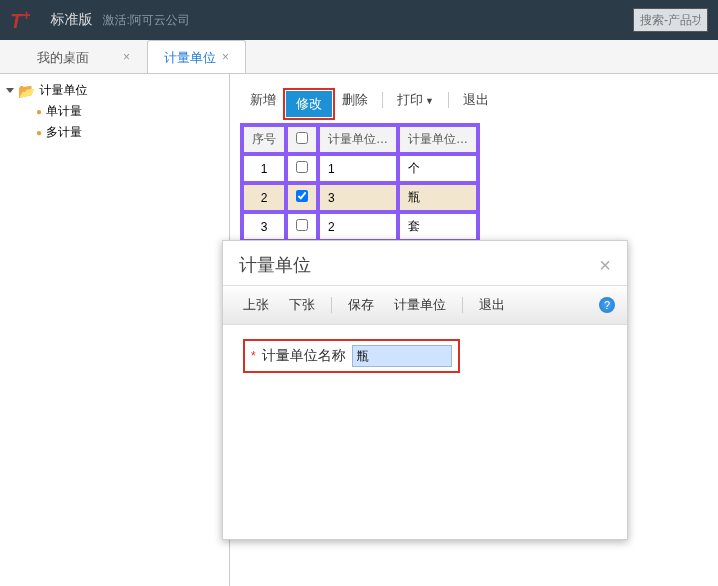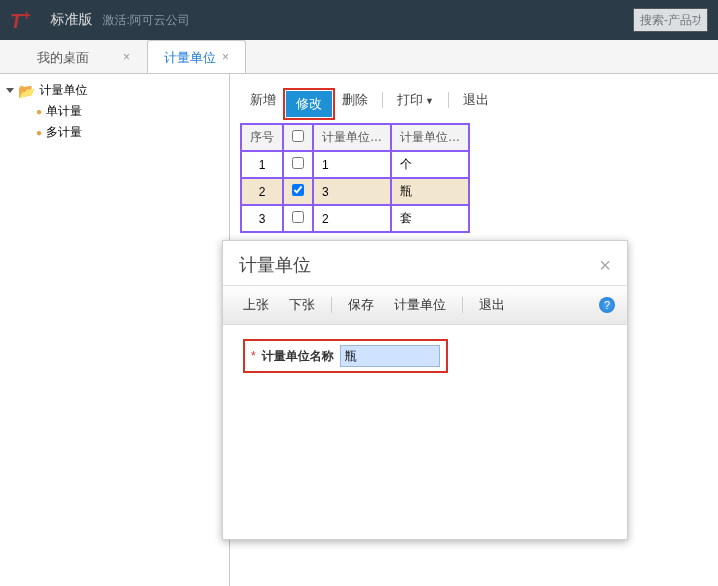--- a/index.html
+++ b/index.html
@@ -27,38 +27,38 @@
     .file-icon { color: #e6a23c; font-size: 10px; }
 
     .content { flex: 1; padding: 6px 10px; }
     .toolbar { display: flex; align-items: center; font-size: 13px; color: #444; padding: 2px 0 6px; }
     .tool-btn { padding: 4px 10px; cursor: pointer; }
     .tool-btn.highlight { background: #1e90d6; color: #fff; outline: 2px solid #d93025; outline-offset: 1px; margin-top: 9px; }
     .tool-sep { width: 1px; height: 16px; background: #ccc; margin: 0 4px; }
     .dropdown-caret { font-size: 9px; margin-left: 2px; }
 
     table.grid { border-collapse: collapse; font-size: 12px; }
-    table.grid th, table.grid td { border: 2px solid #8b5cf6; padding: 4px 8px; text-align: left; background: #fff; }
+    table.grid th, table.grid td { border: 4px solid #8b5cf6; padding: 4px 8px; text-align: left; background: #fff; }
     table.grid th { background: #f3f3f3; color: #555; font-weight: normal; }
     table.grid td.center { text-align: center; }
     table.grid tr.selected td { background: #f3e6cf; }
     table.grid .chk { width: 12px; height: 12px; }
 
     .dialog-mask { position: absolute; left: 222px; top: 240px; width: 406px; height: 300px; background: #fff; box-shadow: 0 2px 8px rgba(0,0,0,.3); border: 1px solid #d0d0d0; }
     .dialog-header { display: flex; align-items: center; justify-content: space-between; padding: 12px 16px 8px; border-bottom: 1px solid #e0e0e0; }
     .dialog-title { font-size: 18px; color: #444; }
     .dialog-close { color: #aaa; font-size: 20px; cursor: pointer; line-height: 1; }
     .dialog-toolbar { display: flex; align-items: center; gap: 4px; font-size: 13px; color: #333; padding: 8px 12px; border-bottom: 1px solid #ddd;
       background: linear-gradient(#fefefe, #e8e8e8); }
     .dialog-toolbar .tool-btn { padding: 2px 8px; }
     .help-icon { margin-left: auto; width: 16px; height: 16px; border-radius: 50%; background: radial-gradient(#4aa3f0,#1e7bd6); color: #fff; font-size: 11px; display: flex; align-items: center; justify-content: center; cursor: pointer; }
     .dialog-body { padding: 14px 20px; }
     .field-row { display: flex; align-items: center; gap: 6px; border: 2px solid #d93025; padding: 4px 6px; width: fit-content; }
     .req-star { color: #d93025; font-size: 12px; }
-    .field-label { font-size: 12px; color: #333; font-weight: bold; }
+    .field-label { font-size: 14px; color: #333; }
     .field-input { height: 22px; width: 100px; border: 1px solid #9ab7d9; padding: 0 4px; font-size: 12px; background: #fff; }
     .field-input.sel { background: #cfe2ff; }
   </style>
 </head>
 <body>
 
 <div class="topbar">
   <span class="logo">
     <span>T</span><sup>+</sup>
   </span>

